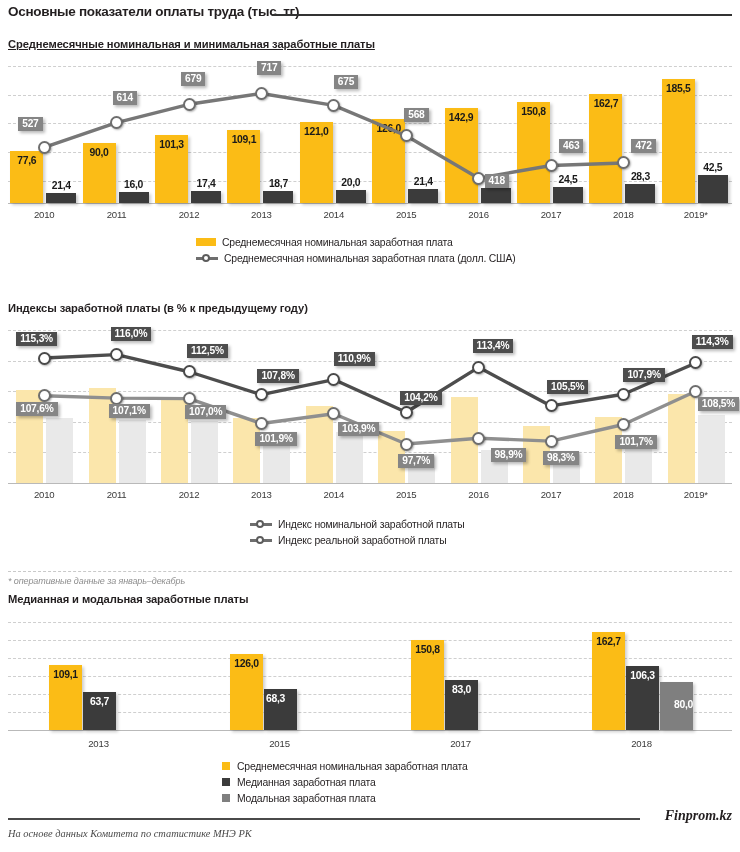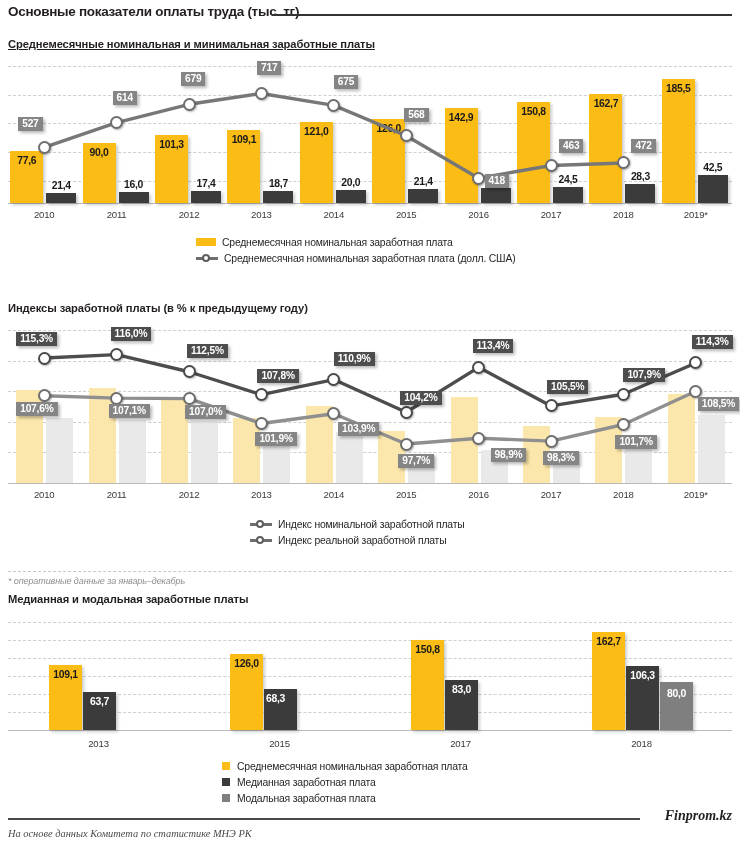--- a/index.html
+++ b/index.html
@@ -321,21 +321,21 @@
       <div class="bar-label light-txt" style="left: 256px; width: 23px; bottom: 25.98px;">68,3</div>
       <div class="bar yellow bar-shadow" style="left: 403px; width: 33px; height: 90.48px;"></div>
       <div class="bar-label dark-txt" style="left: 403px; width: 33px; bottom: 75.48px;">150,8</div>
       <div class="bar dark bar-shadow" style="left: 437px; width: 33px; height: 49.8px;"></div>
       <div class="bar-label light-txt" style="left: 437px; width: 33px; bottom: 34.8px;">83,0</div>
       <div class="bar yellow bar-shadow" style="left: 584px; width: 33px; height: 97.62px;"></div>
       <div class="bar-label dark-txt" style="left: 584px; width: 33px; bottom: 82.62px;">162,7</div>
       <div class="bar dark bar-shadow" style="left: 618px; width: 33px; height: 63.78px;"></div>
       <div class="bar-label light-txt" style="left: 618px; width: 33px; bottom: 48.78px;">106,3</div>
       <div class="bar gray bar-shadow" style="left: 652px; width: 33px; height: 48px;"></div>
-      <div class="bar-label light-txt" style="left: 652px; width: 33px; bottom: 31px;">80,0</div>
+      <div class="bar-label light-txt" style="left: 652px; width: 33px; bottom: 20px; text-align: right;">80,0</div>
     </div>
   <div class="legend" id="legend3" style="left: 222px; top: 758px;">
       <div class="legend-row">
         <span class="sw sw-sq" style="background: rgb(251, 188, 22);"></span>
         <span>Среднемесячная  номинальная заработная плата</span>
       </div>
       <div class="legend-row">
         <span class="sw sw-sq" style="background: rgb(59, 59, 59);"></span>
         <span>Медианная  заработная плата</span>
       </div>

